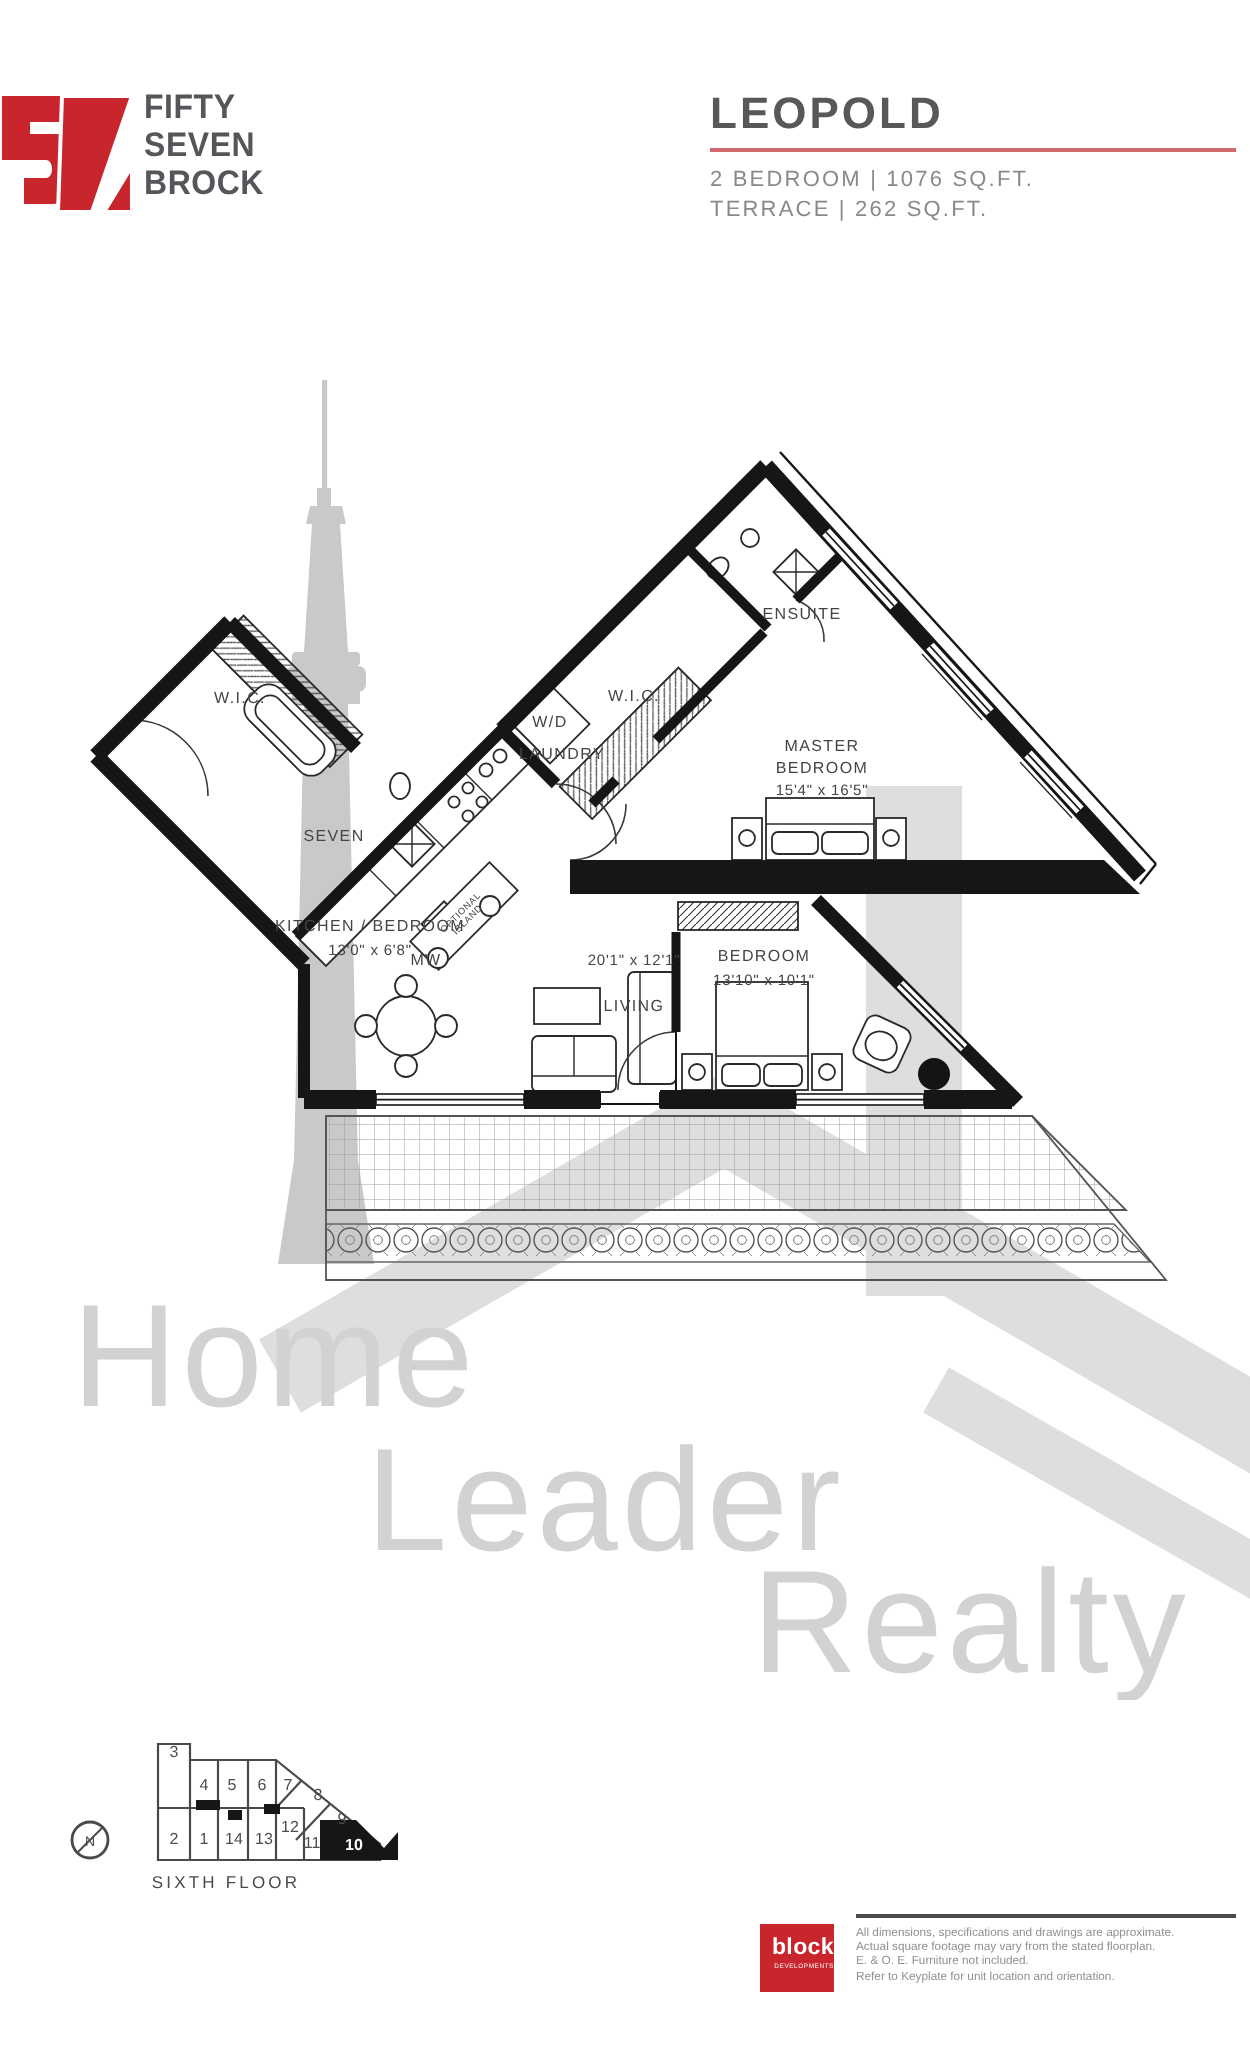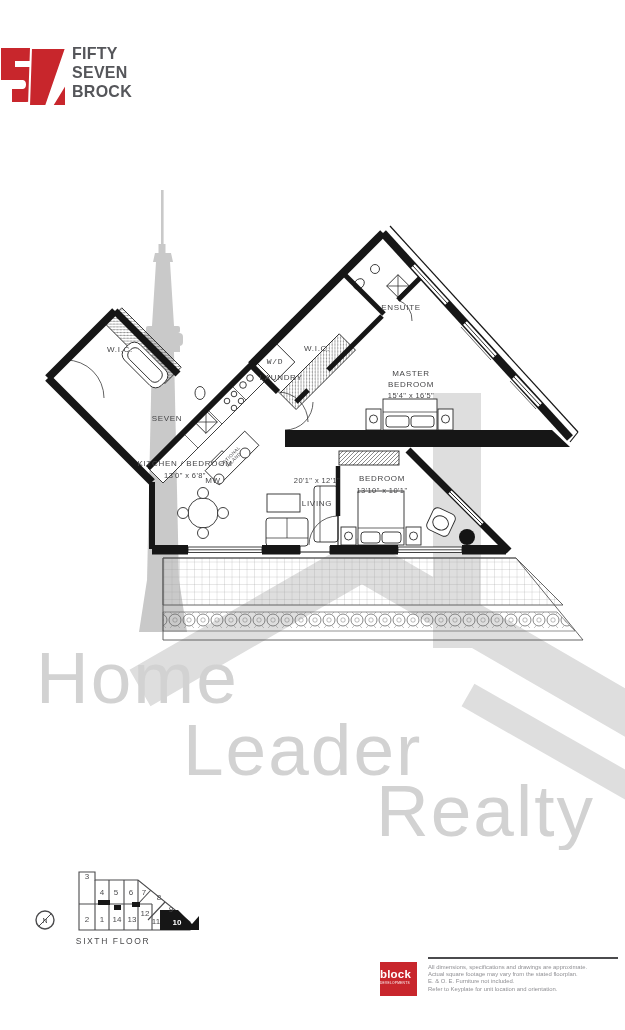--- a/index.html
+++ b/index.html
@@ -25,21 +25,21 @@
     letter-spacing:.7px;white-space:nowrap;text-align:center;}
   .pdim{font-size:7.5px;letter-spacing:.4px;}
   .rot45{transform:translate(-50%,-50%) rotate(-45deg);font-size:4.6px;letter-spacing:.4px;line-height:5px;}
   
   #keyplate{position:absolute;left:20px;top:862px;}
   .kp-num{font-size:8px;fill:#4d4d4f;}
   .kp-num-hl{font-size:8px;fill:#ffffff;font-weight:bold;}
   .kp-floor{font-size:8.5px;fill:#4a4a4c;letter-spacing:1.6px;}
   
   .dev-logo{position:absolute;left:380px;top:962px;width:37px;height:34px;background:#c8262c;
-    color:#fff;text-align:left;}
+    color:#fff;text-align:right;}
   .dev-logo .name{font-size:11.5px;font-weight:bold;letter-spacing:.2px;margin-top:6px;}
   .dev-logo .sub{font-size:3.2px;letter-spacing:.3px;margin-top:1px;}
   .foot-rule{position:absolute;left:428px;top:957px;width:190px;height:1.6px;background:#4b4b4d;}
   .disclaimer{position:absolute;left:428px;top:964px;width:195px;font-size:5.9px;
     line-height:7.2px;color:#909094;}
 </style>
 </head>
 <body>
 
 <div class="header">
@@ -47,20 +47,26 @@
     <svg class="brand-mark" viewBox="0 0 66 70">
       <path d="M1,6 L35,6 L35,19 L15,19 L15,25 L31,25 C39,25 42,31 42,39 C42,53 36,60 26,60 L12,60 L12,47 L23,47 C27,47 27,38 23,38 L1,38 Z" fill="#c8262c"></path>
       <polygon points="31,6 66,6 46,64 29,64" fill="#c8262c" stroke="#ffffff" stroke-width="2"></polygon>
       <polygon points="52,64 66,41 66,64" fill="#c8262c" stroke="#ffffff" stroke-width="2"></polygon>
     </svg>
     <div class="brand-text">
       <div>FIFTY</div>
       <div>SEVEN</div>
       <div>BROCK</div>
     </div>
+  </div>
+  <div class="title-block">
+    <div class="unit-name">LEOPOLD</div>
+    <div class="title-rule"></div>
+    <div class="spec">2 BEDROOM  |  1076 SQ.FT.</div>
+    <div class="spec">TERRACE  |  262 SQ.FT.</div>
   </div>
 </div>
 
 <div id="plan-layer">
 <svg id="plan-svg" width="625" height="700" viewBox="0 0 625 700">
   <defs>
     <pattern id="hatch" width="4" height="4" patternUnits="userSpaceOnUse">
       <path d="M0,4 L4,0" stroke="#3a3a3a" stroke-width="0.6"></path>
     </pattern>
     <pattern id="grid" width="7.5" height="7.5" patternUnits="userSpaceOnUse">
@@ -232,21 +238,21 @@
     <line x1="300" y1="396" x2="300" y2="404" stroke-width="1"></line>
     <line x1="330" y1="396" x2="330" y2="404" stroke-width="1"></line>
     <line x1="300" y1="402" x2="330" y2="402" stroke-width="1"></line>
   </g>
 </svg>
 
 <div class="plabel" style="left:120px;top:199px;">W.I.C.</div>
 <div class="plabel" style="left:167px;top:268px;">SEVEN</div>
 <div class="plabel" style="left:365px;top:157px;margin-left:36px;">ENSUITE</div>
 <div class="plabel" style="left:317px;top:198px;">W.I.C.</div>
-<div class="plabel" style="left:275px;top:211px;font-family:Liberation Mono, monospace;">W/D</div>
+<div class="plabel" style="left:275px;top:211px;">W/D</div>
 <div class="plabel" style="left:281px;top:227px;">LAUNDRY</div>
 <div class="plabel" style="left:411px;top:223px;text-align:center;">MASTER</div>
 <div class="plabel" style="left:411px;top:234px;">BEDROOM</div>
 <div class="plabel pdim" style="left:411px;top:245px;">15'4" x 16'5"</div>
 <div class="plabel" style="left:185px;top:313px;">KITCHEN / BEDROOM</div>
 <div class="plabel pdim" style="left:185px;top:325px;">13'0" x 6'8"</div>
 <div class="plabel" style="left:213px;top:330px;">MW</div>
 <div class="plabel" style="left:317px;top:318px;margin-top:35px;">LIVING</div>
 <div class="plabel pdim" style="left:317px;top:330px;">20'1" x 12'1"</div>
 <div class="plabel" style="left:382px;top:328px;">BEDROOM</div>

